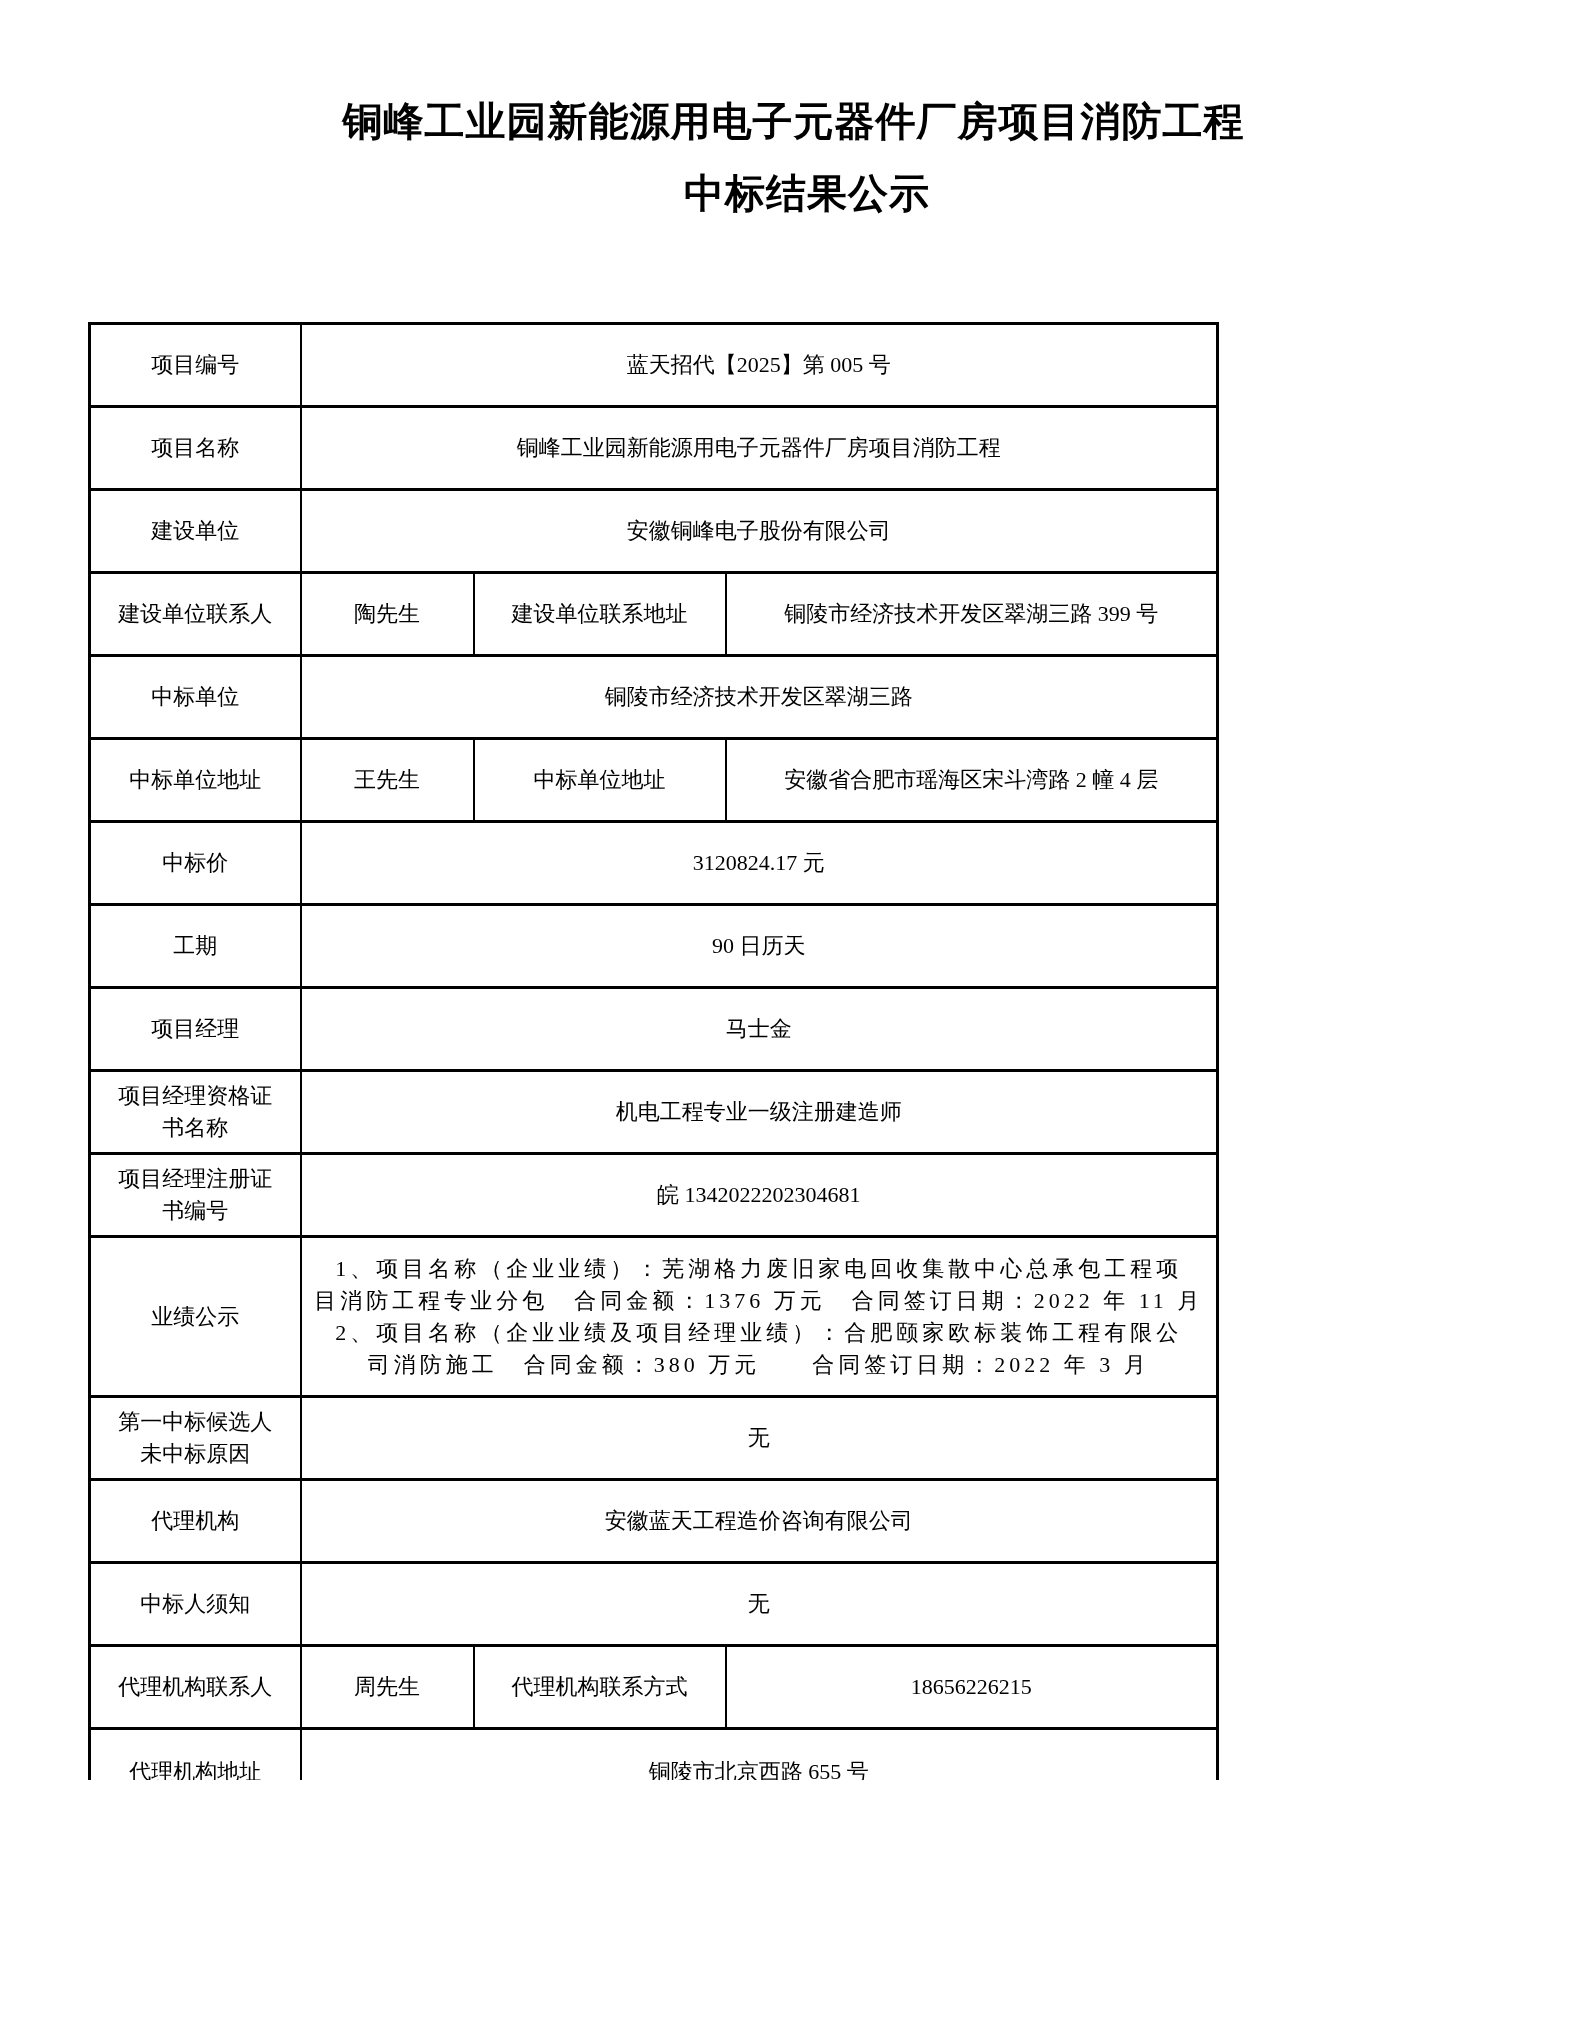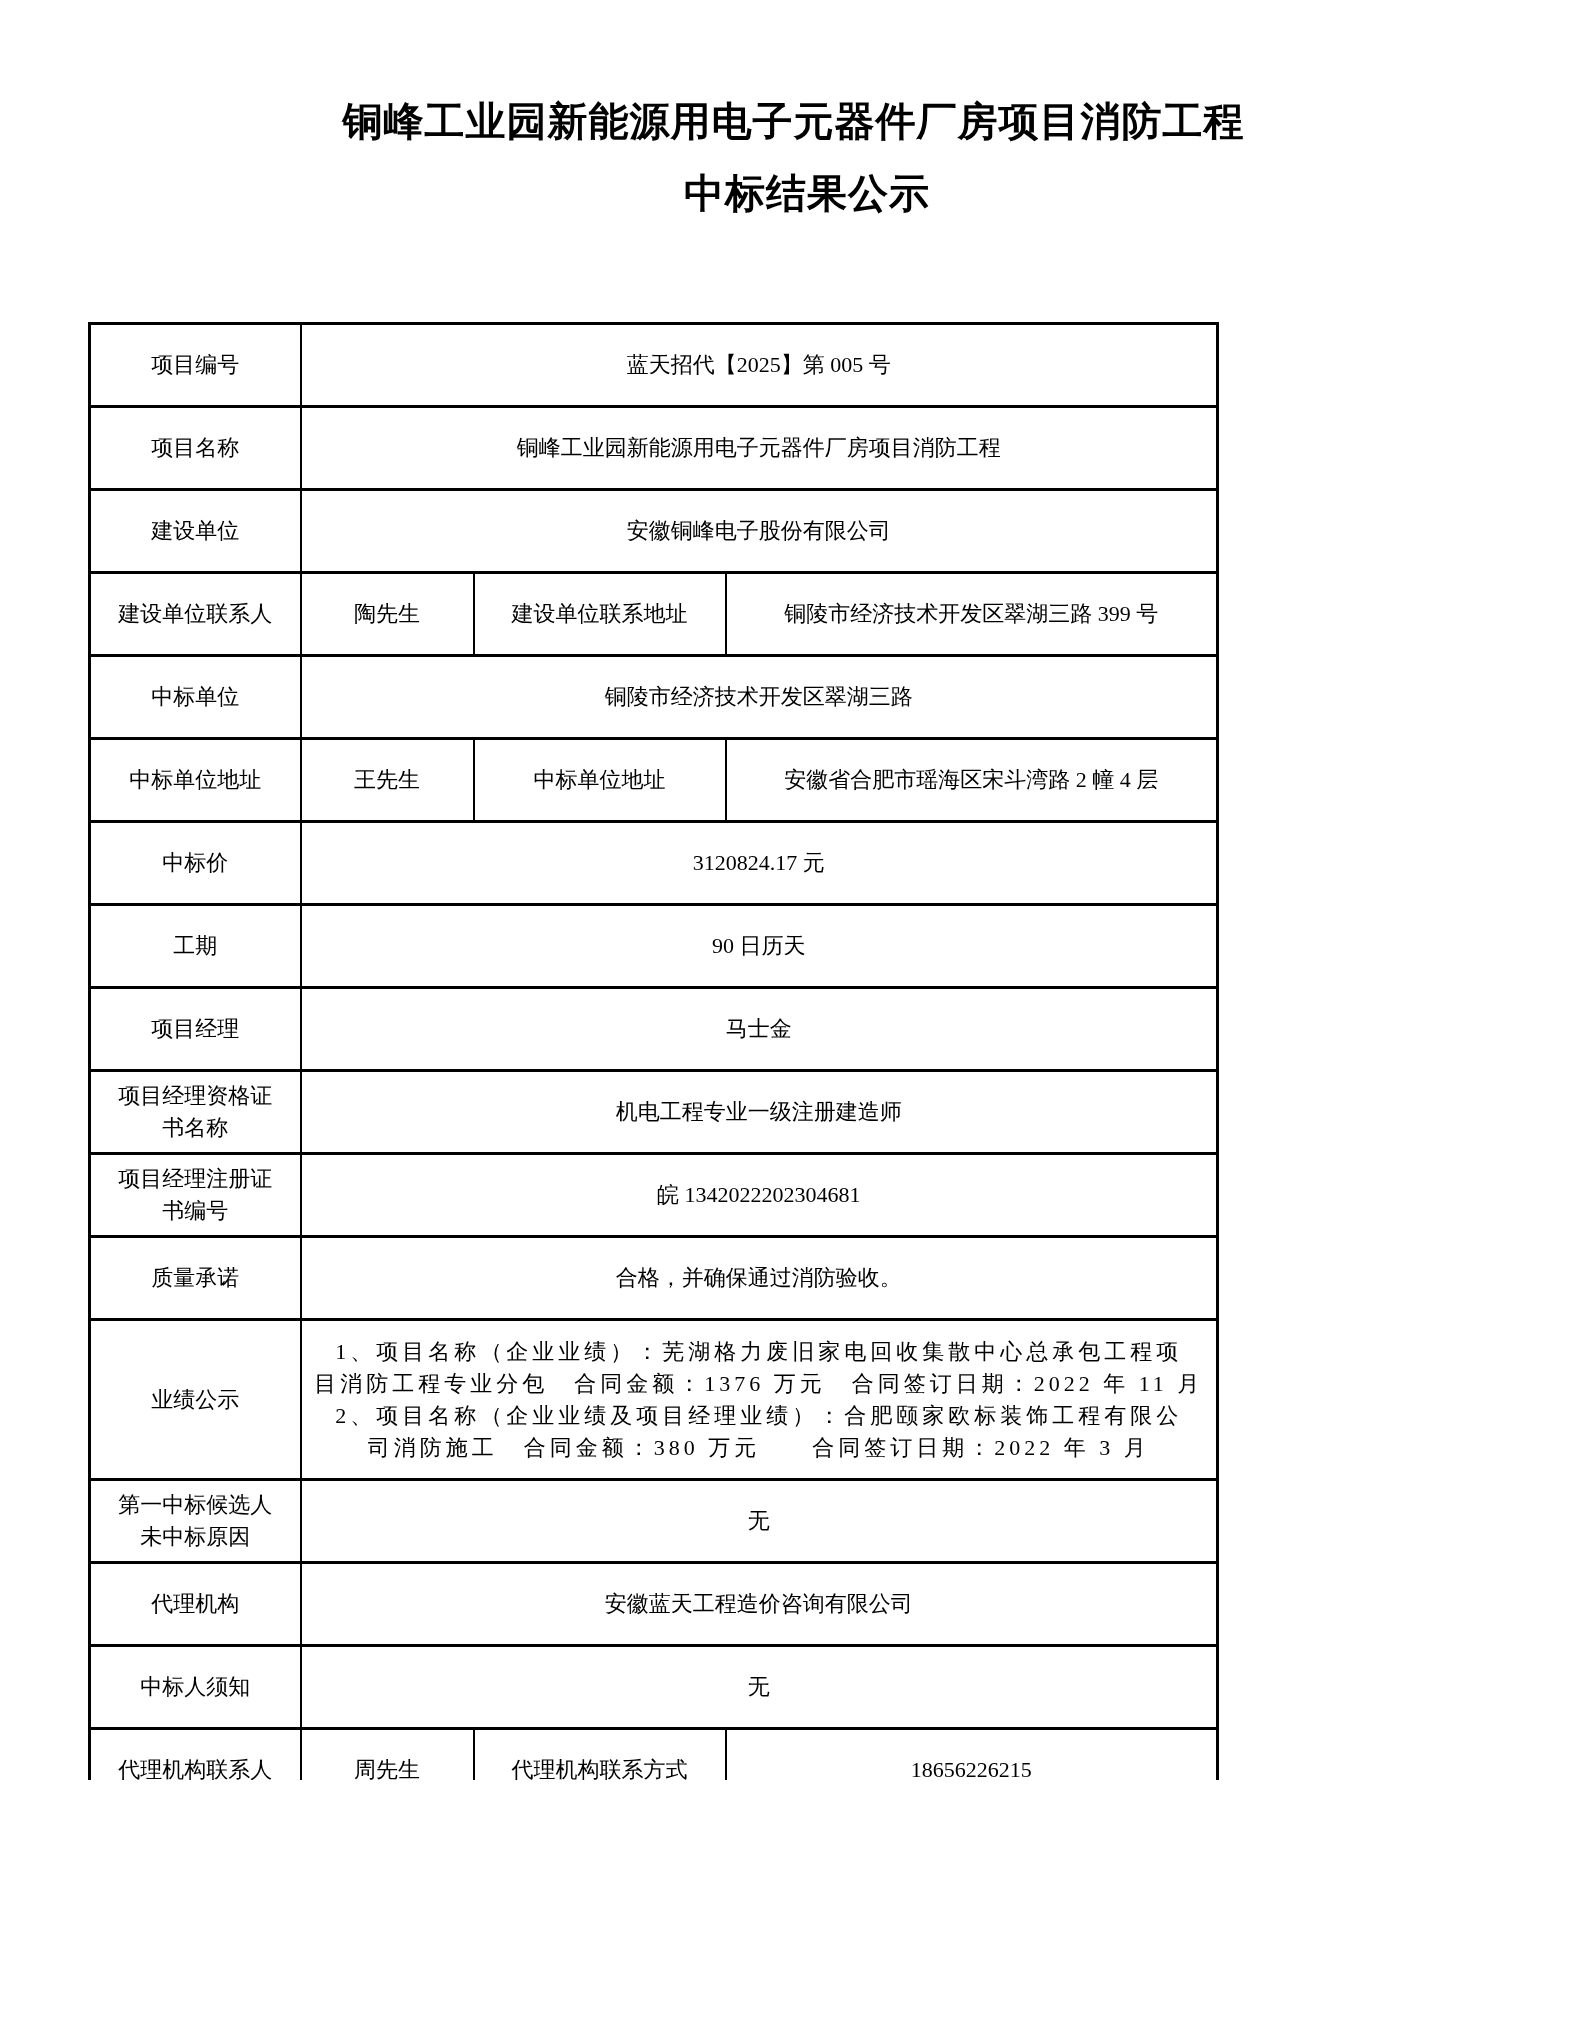--- a/index.html
+++ b/index.html
@@ -118,24 +118,20 @@
       <tr class="std">
         <td class="lbl">项目经理资格证
 书名称</td>
         <td class="val" colspan="3">机电工程专业一级注册建造师</td>
       </tr>
       <tr class="std">
         <td class="lbl">项目经理注册证
 书编号</td>
         <td class="val" colspan="3">皖 1342022202304681</td>
       </tr>
-      <tr class="std">
-        <td class="lbl">质量承诺</td>
-        <td class="val" colspan="3">合格，并确保通过消防验收。</td>
-      </tr>
       <tr class="tall">
         <td class="lbl">业绩公示</td>
         <td class="val-left" colspan="3">1、项目名称（企业业绩）：芜湖格力废旧家电回收集散中心总承包工程项
 目消防工程专业分包　合同金额：1376 万元　合同签订日期：2022 年 11 月
 2、项目名称（企业业绩及项目经理业绩）：合肥颐家欧标装饰工程有限公
 司消防施工　合同金额：380 万元　　合同签订日期：2022 年 3 月</td>
       </tr>
       <tr class="std">
         <td class="lbl">第一中标候选人
 未中标原因</td>

